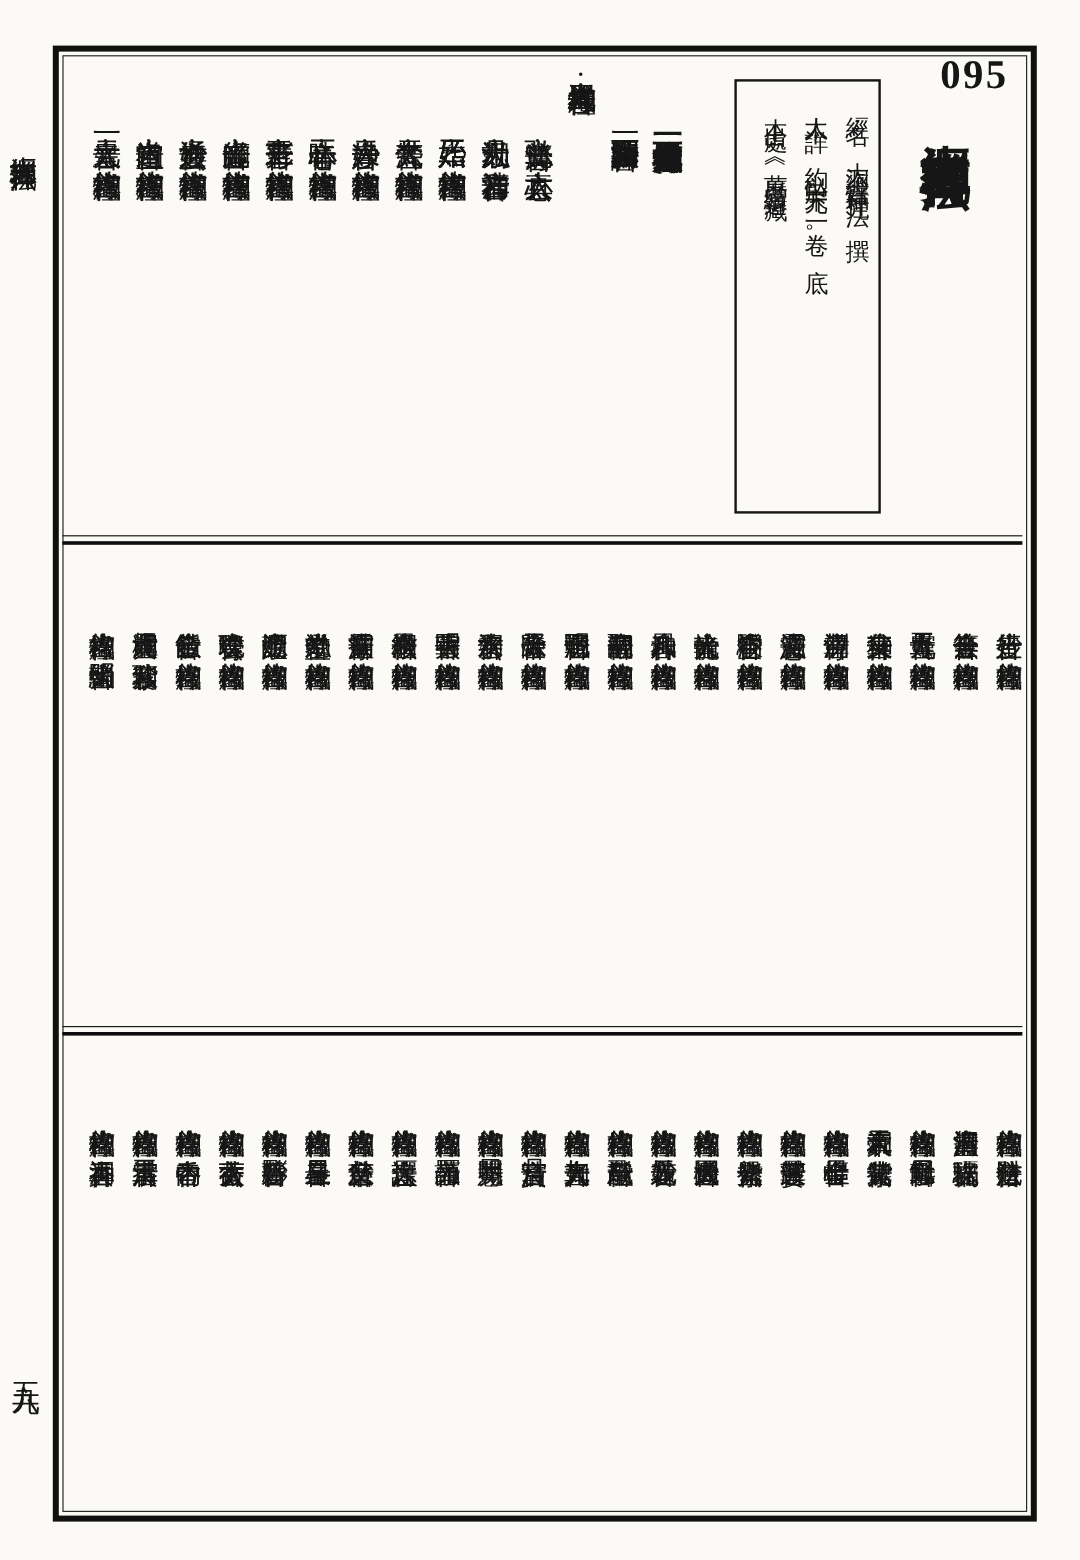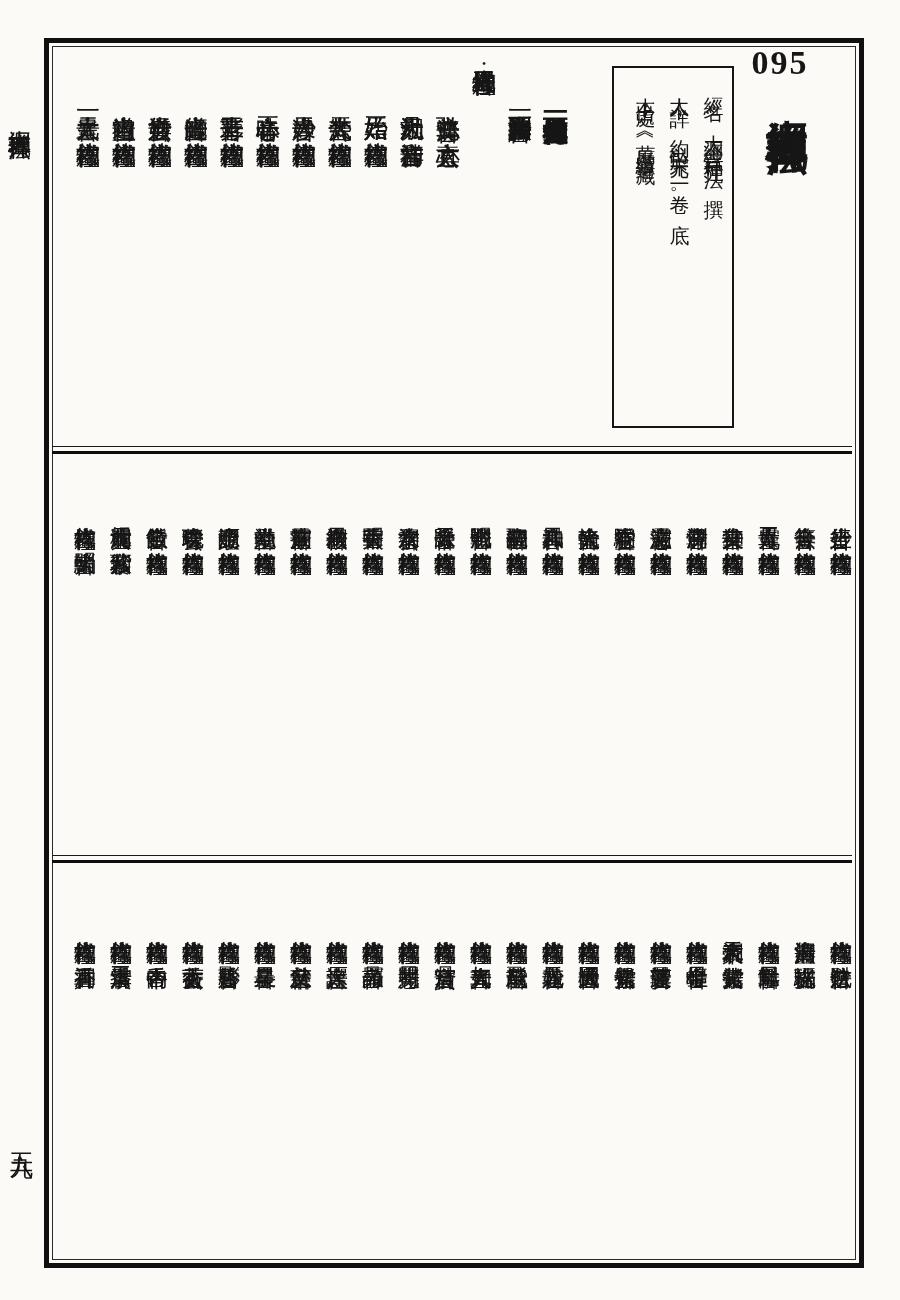--- a/index.html
+++ b/index.html
@@ -17,21 +17,21 @@
   .frame{
     position:absolute;left:44px;top:38px;width:810px;height:1220px;
     border:5px solid #101010;background:#fbfaf6;
   }
   .frame-inner{
     position:absolute;left:3px;top:3px;right:3px;bottom:3px;
     border:1px solid #2a2a2a;
   }
   
   .catalog-number{
-    position:absolute;left:744px;top:44px;width:72px;
+    position:absolute;left:776px;top:44px;width:72px;
     text-align:center;font-size:34px;font-weight:600;letter-spacing:2px;
   }
   .main-title{
     position:absolute;left:766px;top:86px;height:380px;
     font-size:42px;font-weight:bold;letter-spacing:2px;
   }
   
   .info-box{
     position:absolute;left:612px;top:66px;width:118px;height:358px;
     border:2px solid #151515;

